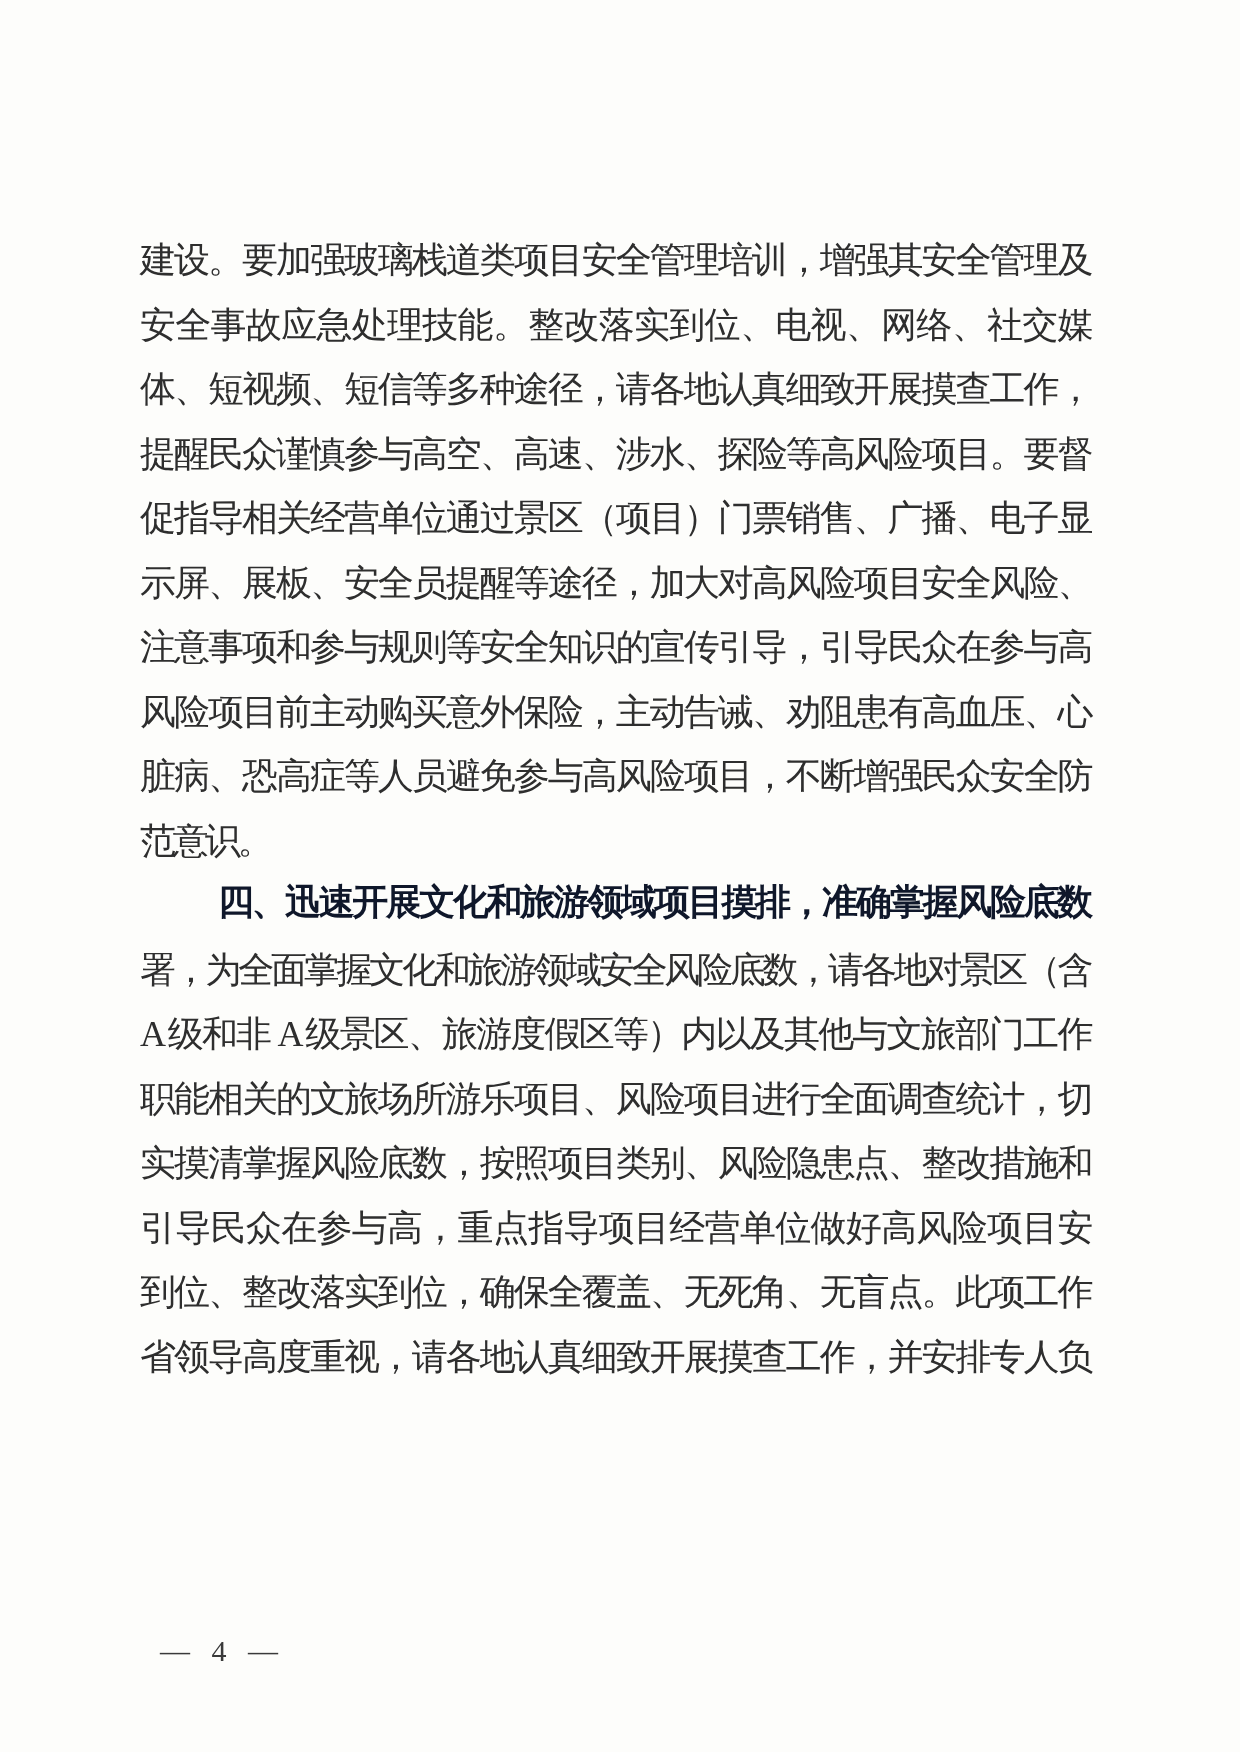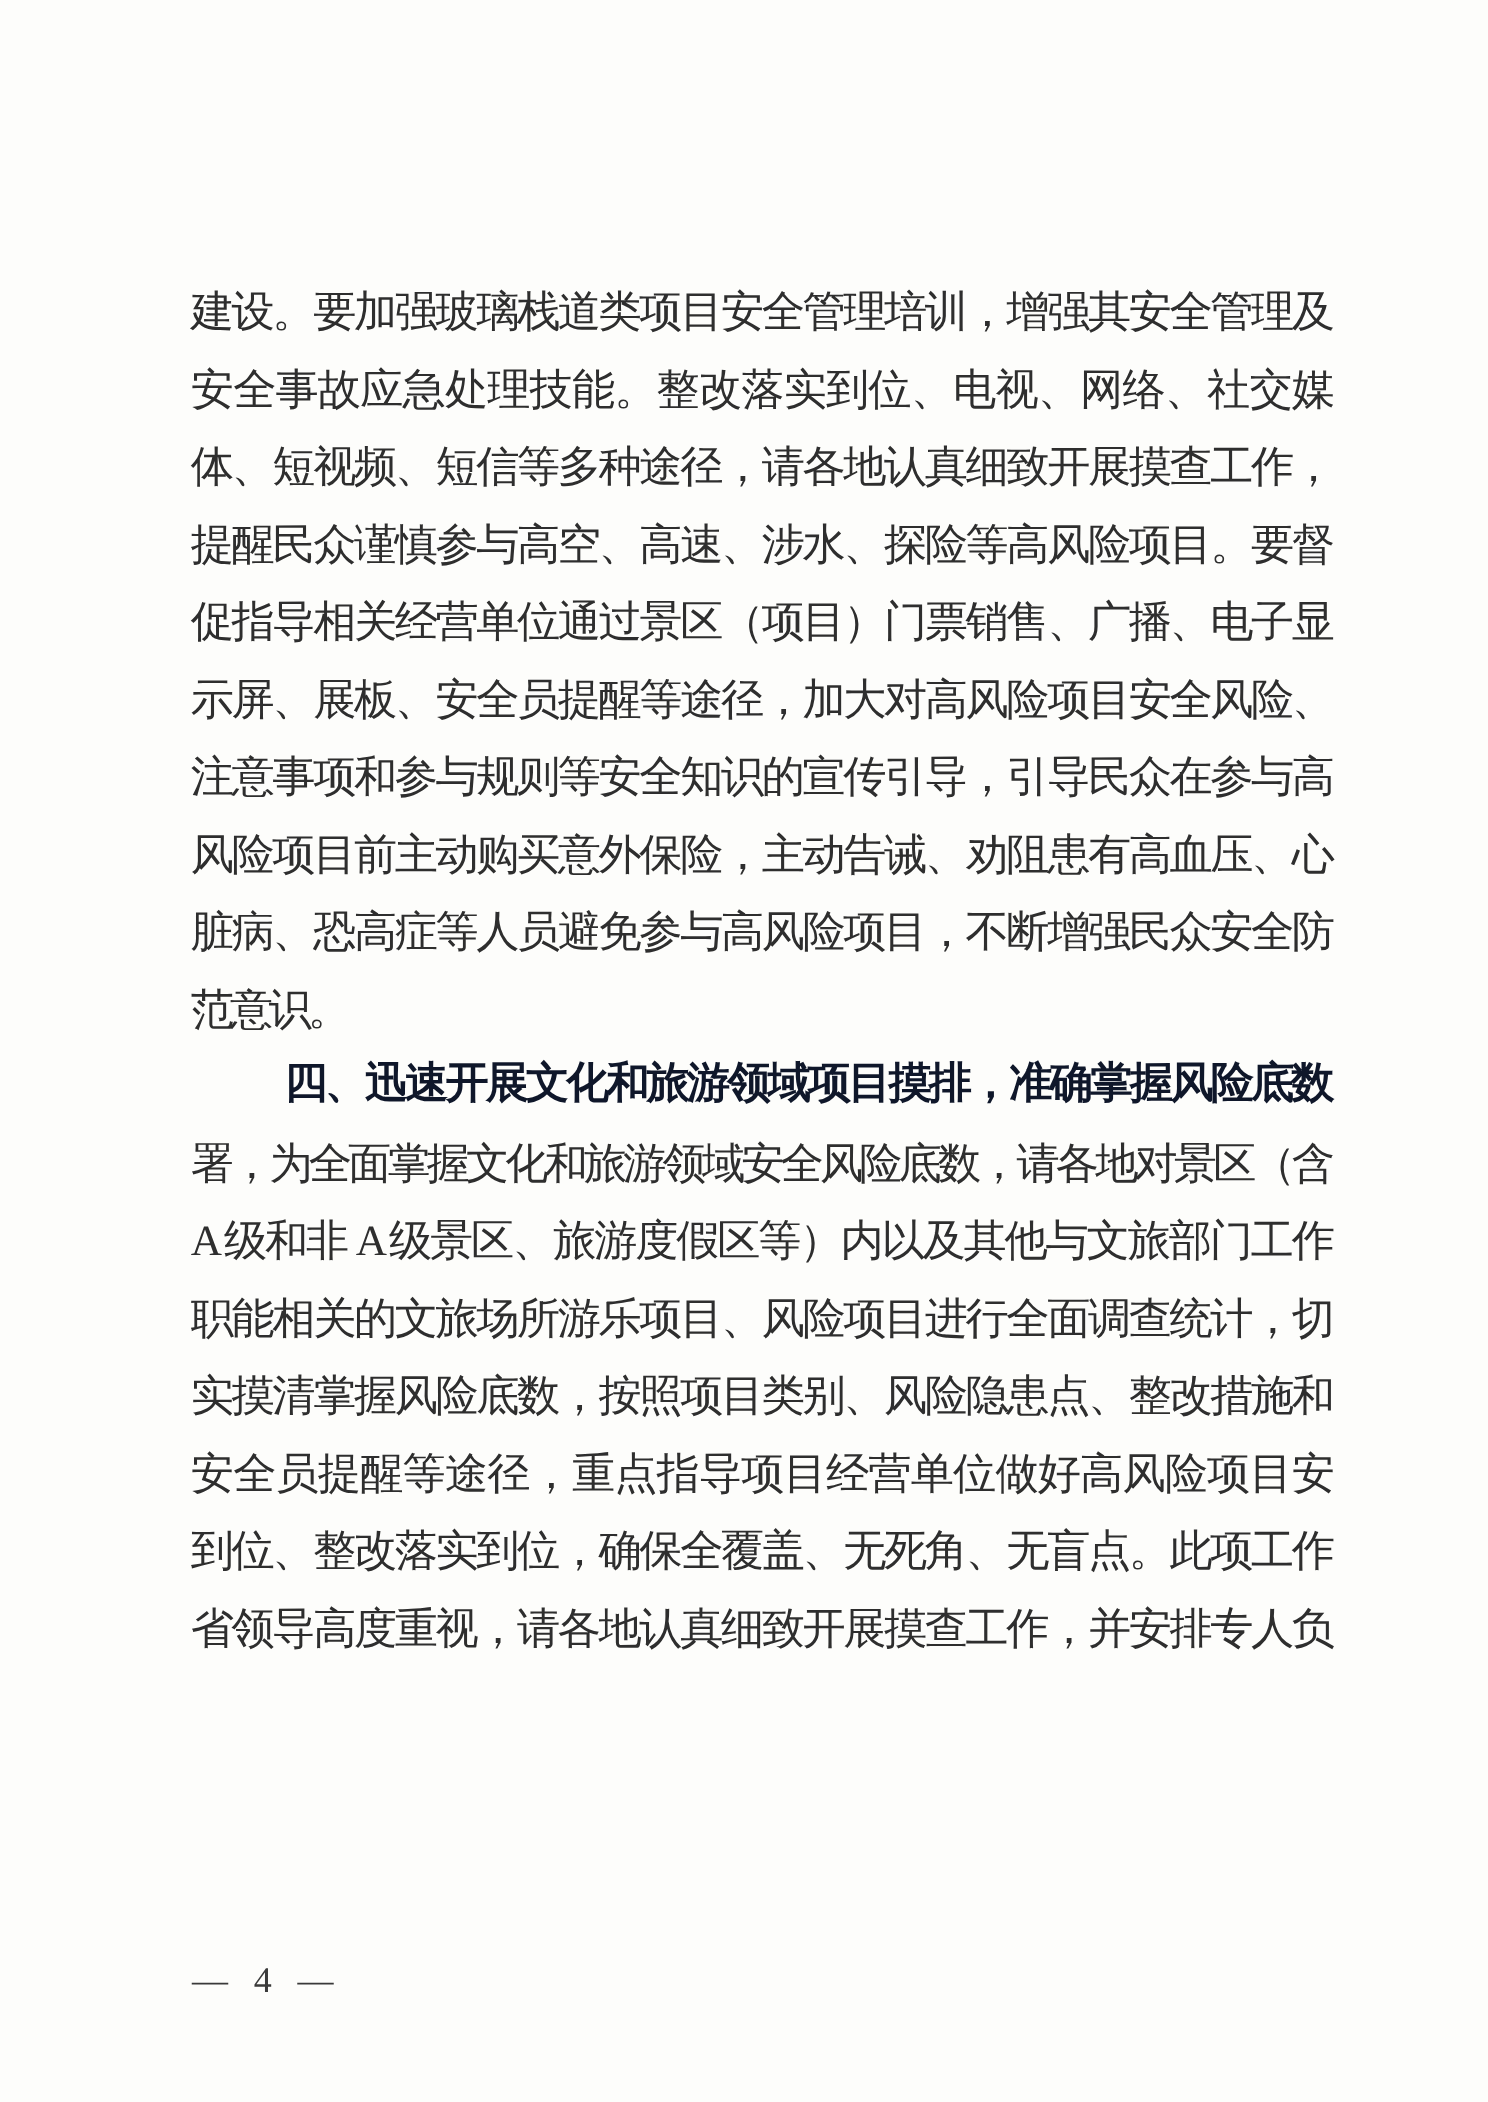--- a/index.html
+++ b/index.html
@@ -13,21 +13,21 @@
     background: #fdfdfb;
     font-family: "Liberation Serif", serif;
     overflow: hidden;
   }
   .page {
     position: absolute;
     inset: 0;
   }
   .body-text {
     position: absolute;
-    left: 159px;
+    left: 140px;
     top: 228px;
     width: 950px;
   }
   .line {
     height: 64.5px;
     line-height: 64.5px;
     font-size: 36px;
     letter-spacing: -3.5px;
     color: #2e2e2e;
     text-align: justify;
@@ -73,19 +73,19 @@
     <div class="line">风险项目前主动购买意外保险，主动告诫、劝阻患有高血压、心</div>
     <div class="line">脏病、恐高症等人员避免参与高风险项目，不断增强民众安全防</div>
     <div class="line para-end">范意识。</div>
 
     <div class="line heading indent">四、迅速开展文化和旅游领域项目摸排，准确掌握风险底数</div>
 
     <div class="line">署，为全面掌握文化和旅游领域安全风险底数，请各地对景区（含</div>
     <div class="line">A 级和非 A 级景区、旅游度假区等）内以及其他与文旅部门工作</div>
     <div class="line">职能相关的文旅场所游乐项目、风险项目进行全面调查统计，切</div>
     <div class="line">实摸清掌握风险底数，按照项目类别、风险隐患点、整改措施和</div>
-    <div class="line">安全员提醒等途径，重点指导项目经营单位做好高风险项目安</div>
+    <div class="line">引导民众在参与高，重点指导项目经营单位做好高风险项目安</div>
     <div class="line">到位、整改落实到位，确保全覆盖、无死角、无盲点。此项工作</div>
     <div class="line">省领导高度重视，请各地认真细致开展摸查工作，并安排专人负</div>
   </div>
 
   <div class="footer">— 4 —</div>
 </div>
 
 </body></html>

